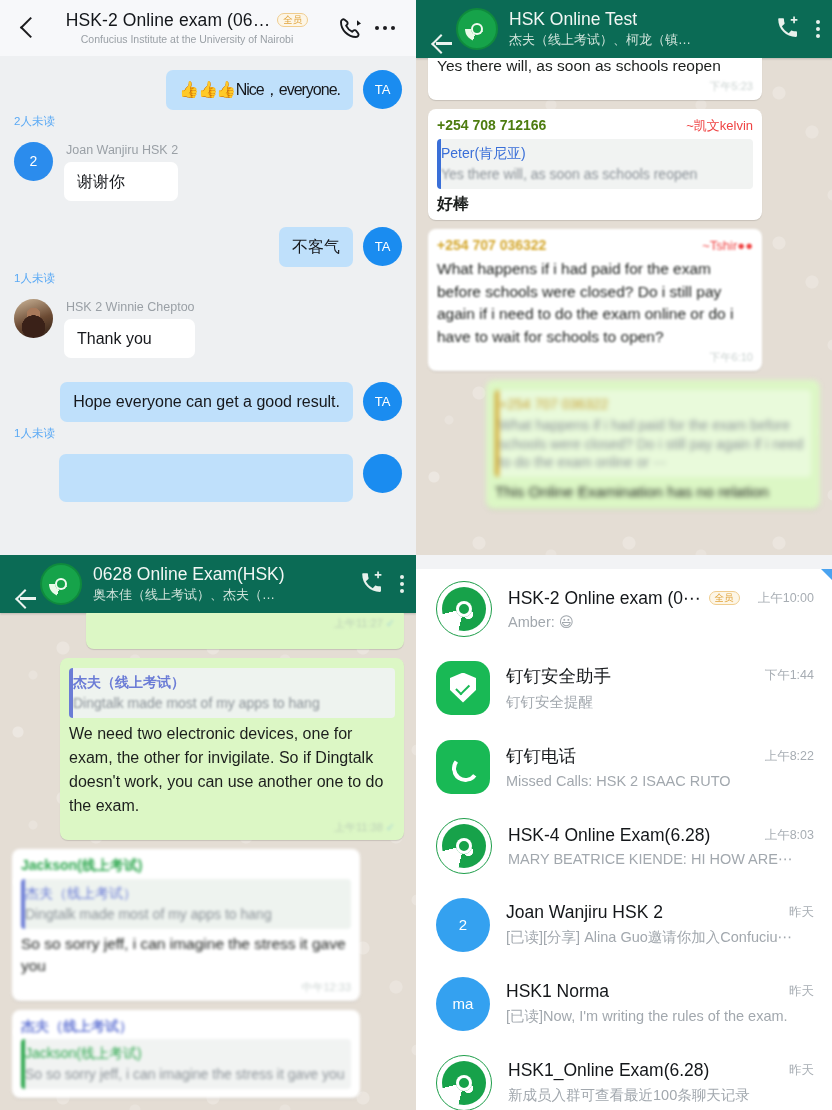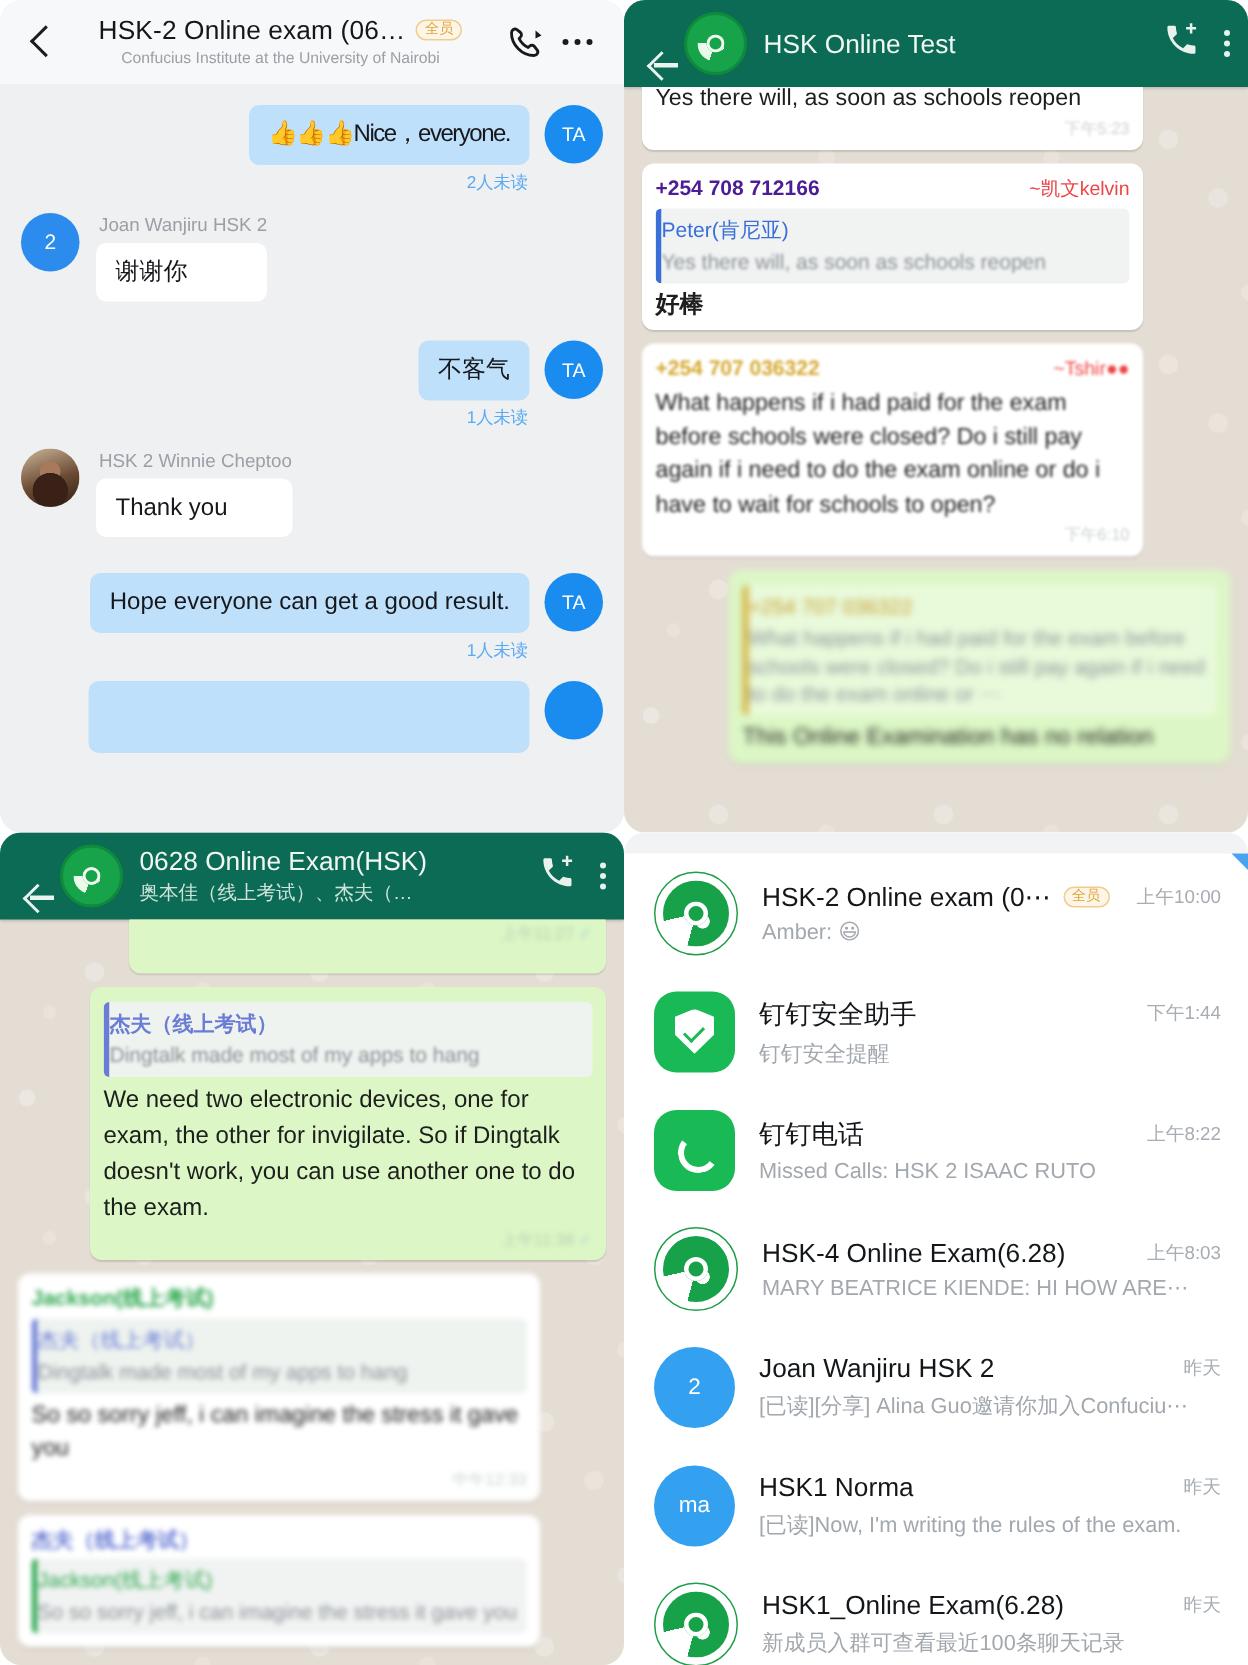--- a/index.html
+++ b/index.html
@@ -7,21 +7,21 @@
     width:832px;height:1110px;
     font-family:"Liberation Sans","DejaVu Sans",sans-serif;
     background:#ffffff;overflow:hidden;
   }
   .grid{
     width:832px;height:1110px;
     display:grid;
     grid-template-columns:416px 416px;
     grid-template-rows:555px 555px;
   }
-  .panel{position:relative;overflow:hidden;border-radius:14px;}
+  .panel{position:relative;overflow:hidden;}
 
   
   .dt{background:#eef0f2;}
   .dt-header{
     height:56px;background:#f7f8fa;
     display:flex;align-items:center;padding:0 14px;
     position:relative;
   }
   .dt-back{
     width:26px;height:26px;flex:0 0 26px;
@@ -62,21 +62,21 @@
   .ava.ta{background:#1a8cf0;margin-left:10px;}
   .ava.num{background:#2b8ced;margin-right:11px;font-size:14px;}
   .ava.photo{
     margin-right:11px;
     background:
       radial-gradient(circle at 50% 72%, #3a2118 0 34%, transparent 35%),
       radial-gradient(circle at 50% 40%, #a8795a 0 22%, transparent 23%),
       linear-gradient(160deg,#cdb79a 0%,#6b4a33 55%,#2c1d14 100%);
   }
   .unread{
-    font-size:11.5px;color:#5aa9f5;text-align:right;
+    font-size:11.5px;color:#5aa9f5;
     margin:1px 50px 13px 0;
   }
   .incol{display:flex;flex-direction:column;}
   .sender{font-size:12.5px;color:#9aa0a6;margin:1px 0 5px 2px;}
   .emoji-thumbs{letter-spacing:-1px;}
   .clip-bub{margin-bottom:0;}
 
   
   .wa{background:#e4ddd4;}
   .wa-pattern{
@@ -135,21 +135,21 @@
   .wrow.in{justify-content:flex-start;}
   .wrow.out{justify-content:flex-end;}
   .wbub{
     max-width:330px;border-radius:8px;padding:7px 9px 5px;
     font-size:15.5px;line-height:1.42;color:#1c1f1d;
     box-shadow:0 1px 1px rgba(0,0,0,.13);position:relative;
   }
   .wbub.inb{background:#ffffff;}
   .wbub.outb{background:#dcf7c5;}
   .wphone{font-size:14px;color:#d4a72c;font-weight:bold;}
-  .wphone.pink{color:#4c1d95;}
+  .wphone.pink{color:#4d7c0f;}
   .whdr{display:flex;justify-content:space-between;align-items:baseline;gap:10px;margin-bottom:2px;}
   .wname{font-size:13px;color:#ef4444;white-space:nowrap;overflow:hidden;}
   .wquote{
     background:#f1f3f2;border-left:4px solid #3a6fd8;
     border-radius:4px;padding:5px 0;margin:3px 0 4px;
   }
   .wquote.ylw{border-left-color:#d4a72c;background:rgba(255,255,255,.38);}
   .wquote.grn{border-left-color:#2ea84f;background:#f1f3f2;}
   .wquote.prp{border-left-color:#6b7cd6;background:#eef3ef;}
   .wq-name{font-size:14px;color:#3a6fd8;margin-bottom:1px;}
@@ -308,20 +308,21 @@
     </div>
   </div>
 
   <div class="panel wa">
     <div class="wa-pattern"></div>
     <div class="wa-header">
       <div class="wa-back"></div>
       <div class="wa-logo"></div>
       <div class="wa-titles">
         <div class="wa-title">HSK Online Test</div>
+        <div class="wa-sub">杰夫（线上考试）、柯龙（镇…</div>
       </div>
       <div class="wa-icons">
         <span>
           <svg width="25" height="25" viewBox="0 0 24 24" fill="#e8f1ec" aria-hidden="true">
             <path d="M6.6 10.8c1.4 2.8 3.8 5.1 6.6 6.6l2.2-2.2c.3-.3.7-.4 1-.2 1.2.4 2.4.6 3.7.6.6 0 1 .4 1 1V20c0 .6-.4 1-1 1-9.4 0-17-7.6-17-17 0-.6.4-1 1-1h3.5c.6 0 1 .4 1 1 0 1.3.2 2.5.6 3.7.1.3 0 .7-.2 1z"></path>
             <path d="M17.5 1.5h1.6v2.4h2.4v1.6h-2.4V8h-1.6V5.5h-2.4V3.9h2.4z"></path>
           </svg>
         </span>
         <span class="wa-vdots">
             <i></i>

